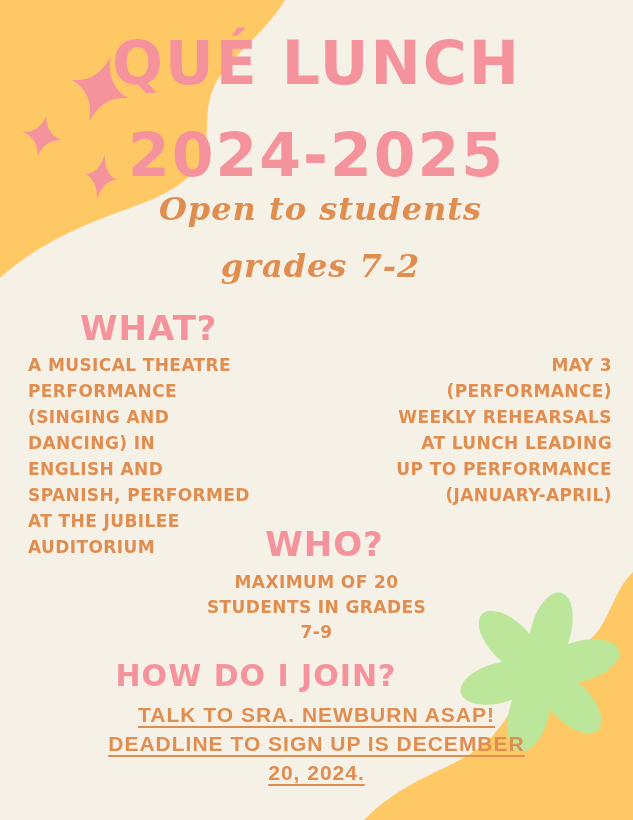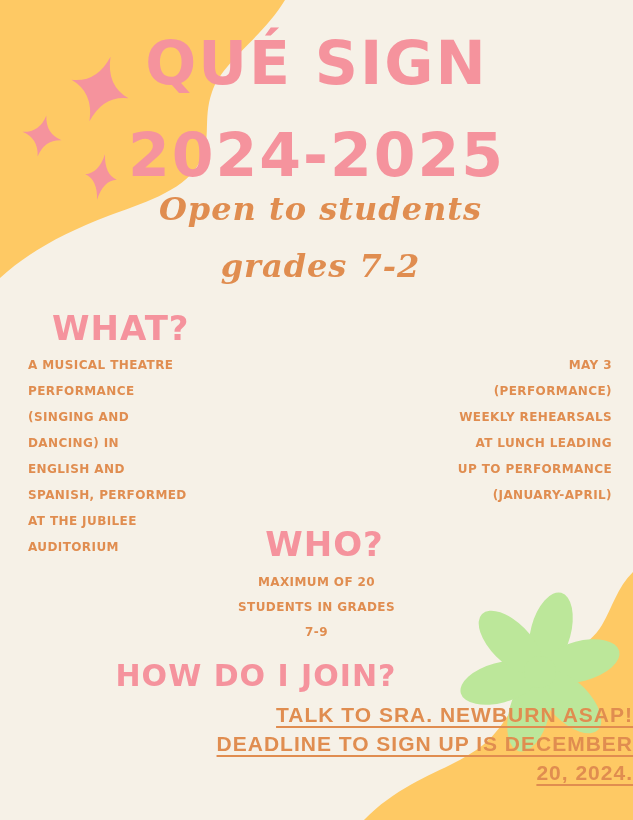--- a/index.html
+++ b/index.html
@@ -30,35 +30,35 @@
     font-size:32px;line-height:56px;letter-spacing:1px;
   }
   .script-1{top:181px;}
   .script-2{top:238px;}
 
   .heading{
     color:var(--pink,#f5939d);
     font-weight:800;font-size:34px;line-height:44px;
     letter-spacing:1px;
   }
-  .what-heading{left:52px;top:306px;}
+  .what-heading{left:80px;top:306px;}
   .when-heading{left:0;width:612px;text-align:right;top:306px;}
   .who-heading{left:0;width:633px;text-align:center;top:522px;margin-left:8px;}
   .join-heading{left:0;width:512px;text-align:center;top:656px;font-size:30px;line-height:40px;}
 
   .body-text{
     color:var(--orange,#e08d50);
-    font-weight:700;font-size:12px;line-height:26px;
+    font-weight:700;font-size:17px;line-height:26px;
     letter-spacing:0.4px;white-space:pre-line;
   }
   .what-body{left:28px;top:352px;width:260px;text-align:left;}
   .when-body{right:21px;top:352px;width:260px;text-align:right;}
   .who-body{left:0;width:633px;top:570px;text-align:center;line-height:25px;}
   .join-body{
-    left:0;width:633px;top:700px;text-align:right;
+    left:0;width:633px;top:700px;text-align:center;
     font-family:"Liberation Sans",sans-serif;
     font-size:21px;line-height:29px;letter-spacing:1px;
     text-decoration:underline;text-underline-offset:4px;
   }
 </style>
 </head>
 <body>
 
 <div class="flyer">
 
@@ -76,21 +76,21 @@
       <ellipse cx="540" cy="630" rx="20" ry="40" transform="rotate(255 540 672)" fill="#bce79a"></ellipse>
       <ellipse cx="540" cy="630" rx="20" ry="40" transform="rotate(315 540 672)" fill="#bce79a"></ellipse>
       <circle cx="540" cy="672" r="16" fill="#bce79a"></circle>
     </g>
 
     <path class="fill-pink" transform="rotate(18 100 89)" d="M100,55 Q105,84 130,89 Q105,94 100,123 Q95,94 70,89 Q95,84 100,55 Z" fill="#f5939d"></path>
     <path class="fill-pink" transform="rotate(12 42 136)" d="M42,115 Q45,133 62,136 Q45,139 42,157 Q39,139 22,136 Q39,133 42,115 Z" fill="#f5939d"></path>
     <path class="fill-pink" transform="rotate(10 101 177)" d="M101,154 Q104,174 117,177 Q104,180 101,200 Q98,180 85,177 Q98,174 101,154 Z" fill="#f5939d"></path>
   </svg>
 
-  <div class="txt title title-1">QUÉ SIGN</div>
+  <div class="txt title title-1">QUÉ LUNCH</div>
   <div class="txt title title-2">2024-2025</div>
 
   <div class="txt script script-1">Open to students</div>
   <div class="txt script script-2">grades 7-2</div>
 
   <div class="txt heading what-heading">WHAT?</div>
   <div class="txt body-text what-body">A MUSICAL THEATRE
 PERFORMANCE
 (SINGING AND
 DANCING) IN

